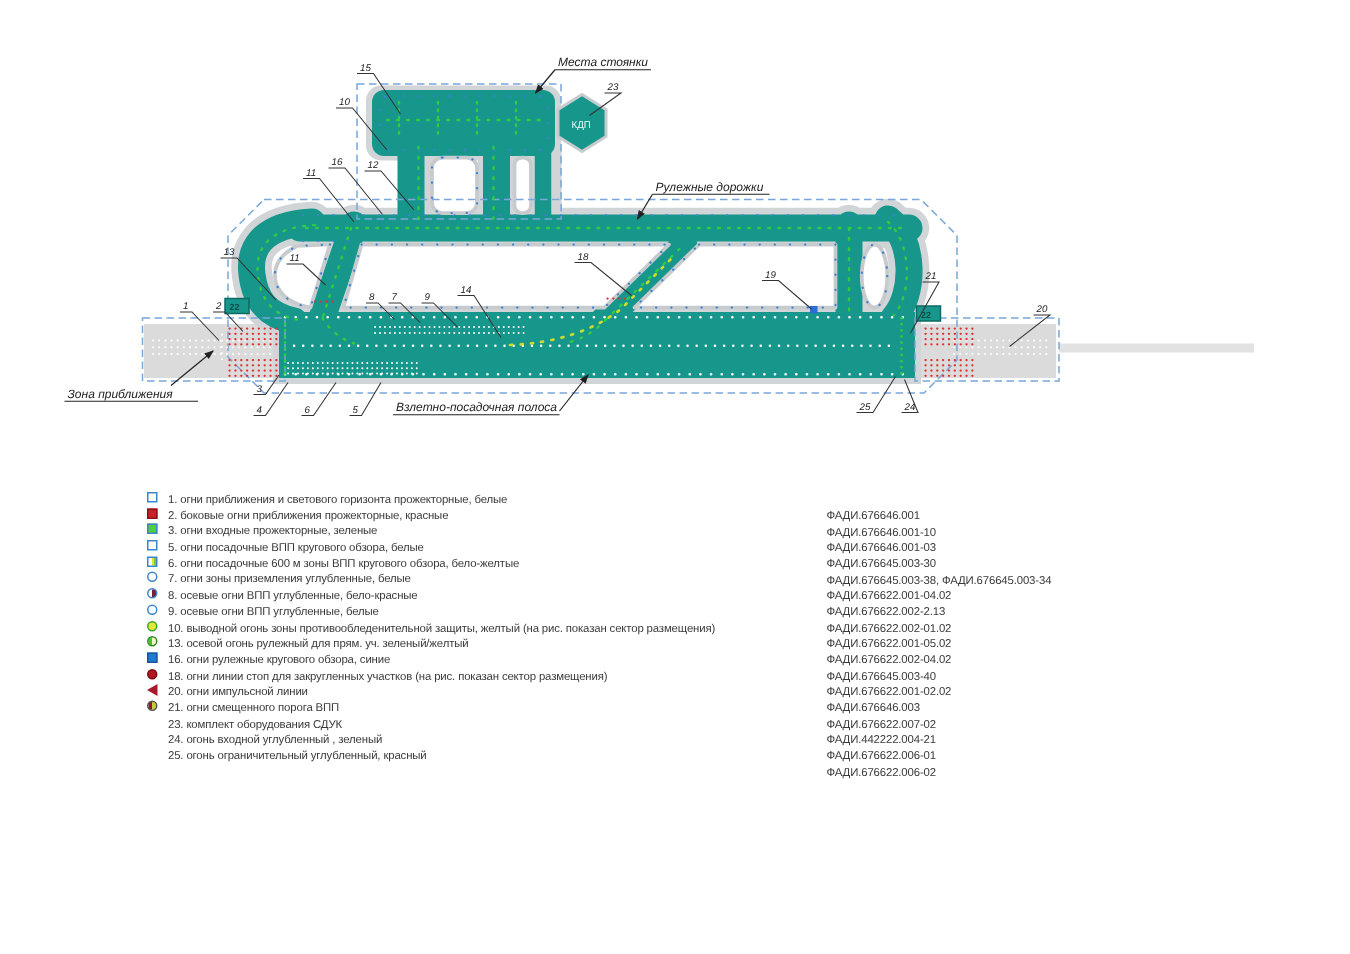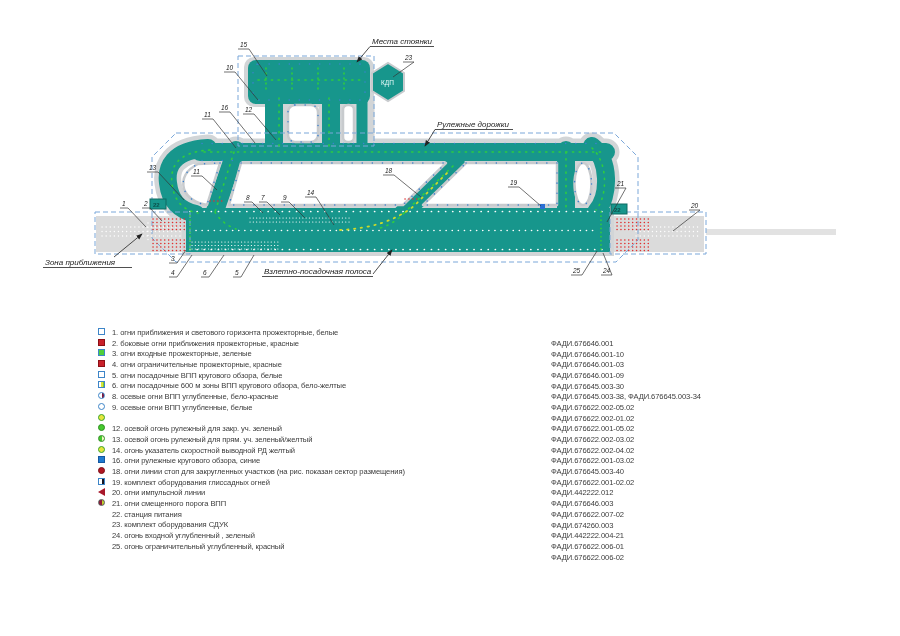--- a/index.html
+++ b/index.html
@@ -218,95 +218,76 @@
       <span class="sw sq-red"></span>
       <span>2. боковые огни приближения прожекторные, красные</span>
       <span class="lg-code">ФАДИ.676646.001-10</span>
     </div>
   <div class="lg-row">
       <span class="sw sq-green"></span>
       <span>3. огни входные прожекторные, зеленые</span>
       <span class="lg-code">ФАДИ.676646.001-03</span>
     </div>
   <div class="lg-row">
-      <span class="sw sq-red"></span>
-      <span>4. огни ограничительные прожекторные, красные</span>
-      <span class="lg-code">ФАДИ.676646.001-09</span>
-    </div>
-  <div class="lg-row">
       <span class="sw sq-open"></span>
       <span>5. огни посадочные ВПП кругового обзора, белые</span>
       <span class="lg-code">ФАДИ.676645.003-30</span>
     </div>
   <div class="lg-row">
       <span class="sw sq-wy"></span>
       <span>6. огни посадочные 600 м зоны ВПП кругового обзора, бело-желтые</span>
       <span class="lg-code">ФАДИ.676645.003-38, ФАДИ.676645.003-34</span>
     </div>
   <div class="lg-row">
+      <span class="sw ci-open"></span>
+      <span>7. огни зоны приземления углубленные, белые</span>
+      <span class="lg-code">ФАДИ.676622.001-04.02</span>
+    </div>
+  <div class="lg-row">
       <span class="sw ci-wr"></span>
       <span>8. осевые огни ВПП углубленные, бело-красные</span>
-      <span class="lg-code">ФАДИ.676622.002-05.02</span>
+      <span class="lg-code">ФАДИ.676622.002-2.13</span>
     </div>
   <div class="lg-row">
       <span class="sw ci-open"></span>
       <span>9. осевые огни ВПП углубленные, белые</span>
       <span class="lg-code">ФАДИ.676622.002-01.02</span>
     </div>
   <div class="lg-row">
       <span class="sw ci-yel"></span>
+      <span>10. выводной огонь зоны противообледенительной защиты, желтый (на рис. показан сектор размещения)</span>
       <span class="lg-code">ФАДИ.676622.001-05.02</span>
-    </div>
-  <div class="lg-row">
-      <span class="sw ci-grn"></span>
-      <span>12. осевой огонь рулежный для закр. уч. зеленый</span>
-      <span class="lg-code">ФАДИ.676622.002-03.02</span>
     </div>
   <div class="lg-row">
       <span class="sw ci-gy"></span>
       <span>13. осевой огонь рулежный для прям. уч. зеленый/желтый</span>
       <span class="lg-code">ФАДИ.676622.002-04.02</span>
     </div>
   <div class="lg-row">
-      <span class="sw ci-yel"></span>
-      <span>14. огонь указатель скоростной выводной РД желтый</span>
-      <span class="lg-code">ФАДИ.676622.001-03.02</span>
-    </div>
-  <div class="lg-row">
       <span class="sw sq-blue"></span>
       <span>16. огни рулежные кругового обзора, синие</span>
       <span class="lg-code">ФАДИ.676645.003-40</span>
     </div>
   <div class="lg-row">
       <span class="sw ci-red"></span>
       <span>18. огни линии стоп для закругленных участков (на рис. показан сектор размещения)</span>
       <span class="lg-code">ФАДИ.676622.001-02.02</span>
     </div>
   <div class="lg-row">
-      <span class="sw sq-wb"></span>
-      <span>19. комплект оборудования глиссадных огней</span>
-      <span class="lg-code">ФАДИ.442222.012</span>
-    </div>
-  <div class="lg-row">
       <span class="sw tri-red"></span>
       <span>20. огни импульсной линии</span>
       <span class="lg-code">ФАДИ.676646.003</span>
     </div>
   <div class="lg-row">
       <span class="sw ci-ry"></span>
       <span>21. огни смещенного порога ВПП</span>
       <span class="lg-code">ФАДИ.676622.007-02</span>
     </div>
   <div class="lg-row">
       <span class="sw sw-none"></span>
-      <span>22. станция питания</span>
-      <span class="lg-code">ФАДИ.674260.003</span>
-    </div>
-  <div class="lg-row">
-      <span class="sw sw-none"></span>
       <span>23. комплект оборудования СДУК</span>
       <span class="lg-code">ФАДИ.442222.004-21</span>
     </div>
   <div class="lg-row">
       <span class="sw sw-none"></span>
       <span>24. огонь входной углубленный , зеленый</span>
       <span class="lg-code">ФАДИ.676622.006-01</span>
     </div>
   <div class="lg-row">
       <span class="sw sw-none"></span>

